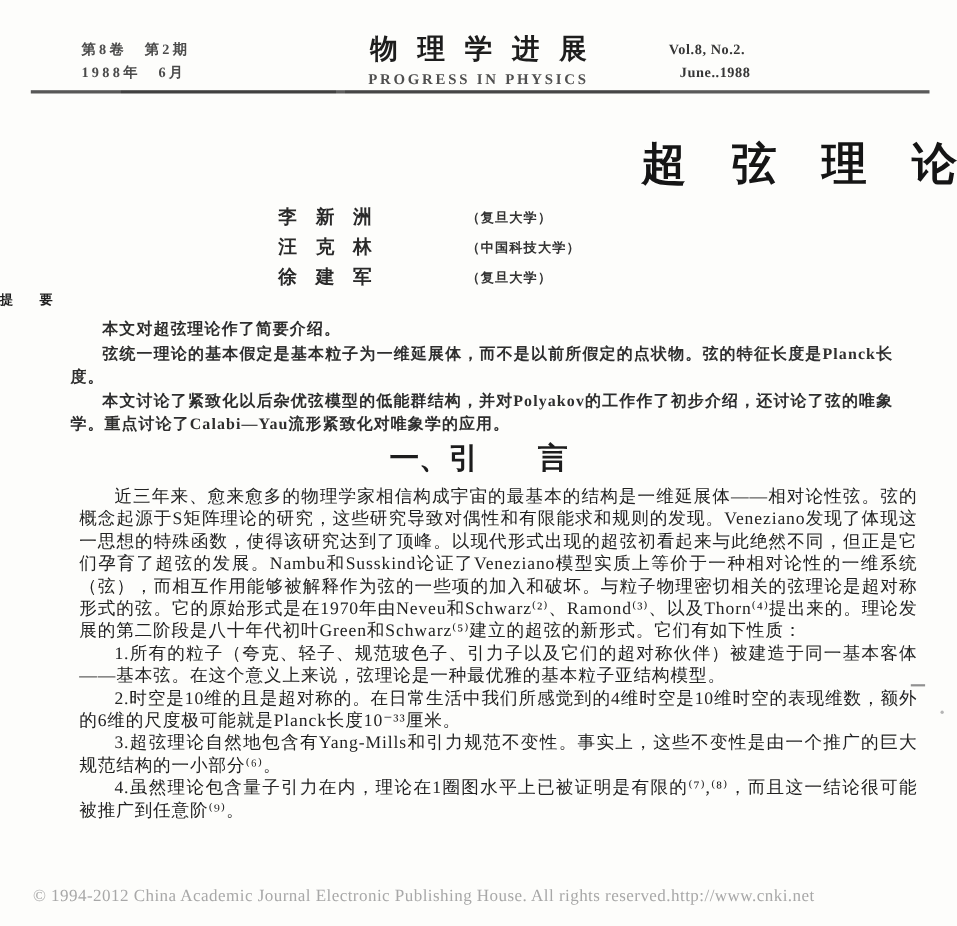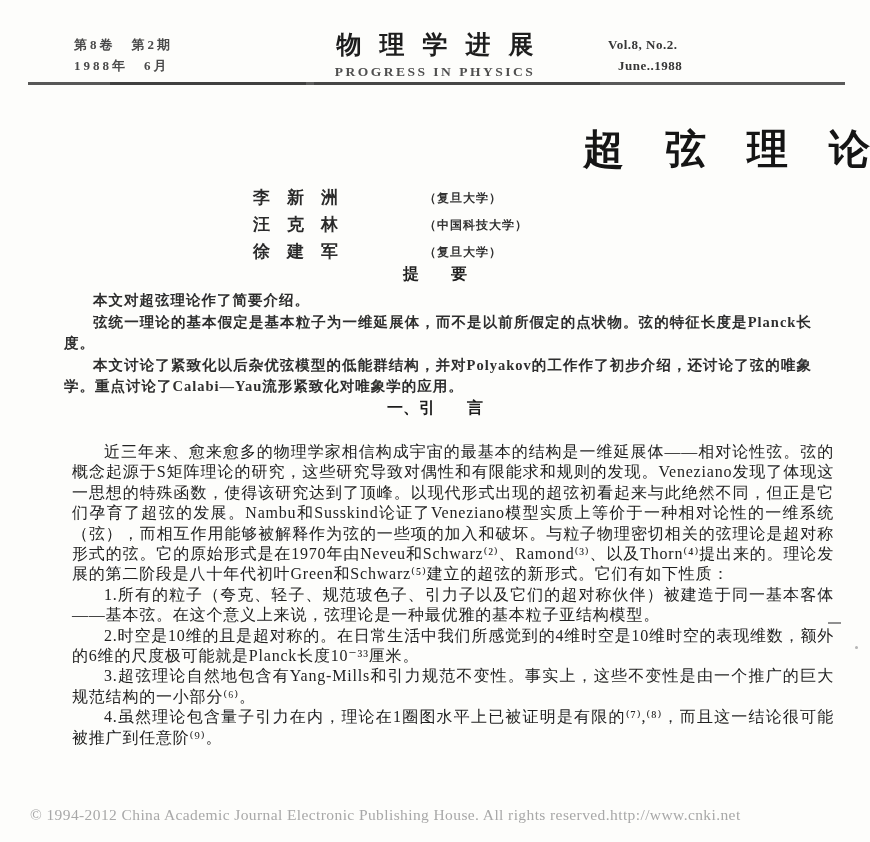--- a/index.html
+++ b/index.html
@@ -26,29 +26,29 @@
   
   .title { position:absolute; top:122px; left:0; right:0; text-align:right;
            font-size:41px; font-weight:bold; color:#151515; white-space:nowrap; }
   .authors { position:absolute; top:186px; left:0; right:0; }
   .author-row { position:relative; height:27px; }
   .a-name { position:absolute; left:253px; font-size:17px; font-weight:bold; color:#2a2a2a;
             white-space:nowrap; }
   .a-affil { position:absolute; left:424px; top:4px; font-size:12px; font-weight:bold;
              color:#333; letter-spacing:1px; white-space:nowrap; }
   
-  .abs-heading { position:absolute; top:264px; left:0; right:0; text-align:center;
-                 font-size:16px; font-weight:bold; color:#1e1e1e; }
+  .abs-heading { position:absolute; top:264px; left:0; right:0; text-align:left;
+                 font-size:12px; font-weight:bold; color:#1e1e1e; }
   .abstract { position:absolute; top:290px; left:64px; width:748px; font-size:14.5px;
               line-height:21.5px; font-weight:bold; color:#2e2e2e; text-align:justify;
               letter-spacing:1px; }
   .abstract p { margin:0; text-indent:2em; }
   
   .sec-heading { position:absolute; top:398px; left:0; right:0; text-align:center;
-                 font-size:16px; font-weight:bold; color:#1c1c1c; white-space:nowrap; }
+                 font-size:27px; font-weight:bold; color:#1c1c1c; white-space:nowrap; }
   .body-text { position:absolute; top:442px; left:72px; width:762px; font-size:16px;
                line-height:20.4px; text-align:justify; color:#222; letter-spacing:0.8px; }
   .body-text p { margin:0; text-indent:2em; }
   
   .footer { position:absolute; top:806px; left:30px; width:816px; display:flex;
             justify-content:flex-start; font-size:15.5px; color:#a8a8a8;
             letter-spacing:0.4px; white-space:nowrap; }
   .artifact-dash { position:absolute; left:828px; top:622px; width:13px; height:2px;
                    background:#909090; }
   .artifact-dot { position:absolute; left:855px; top:646px; width:3px; height:3px;

